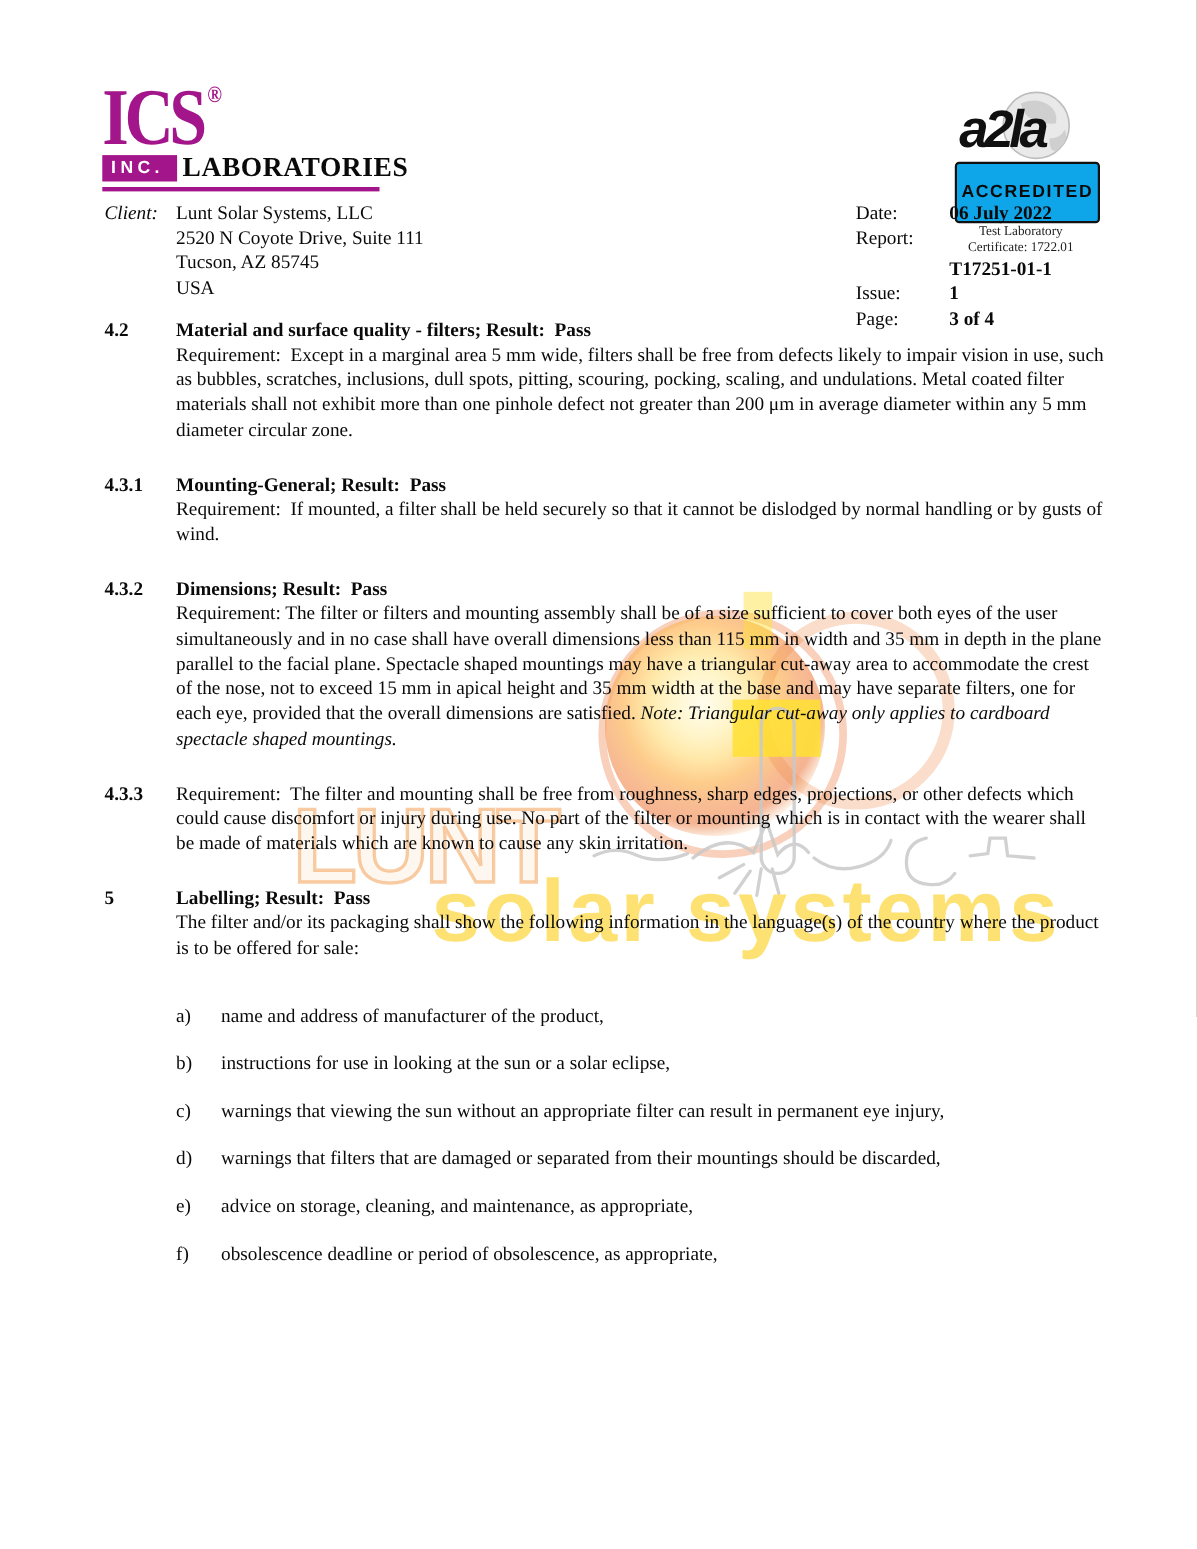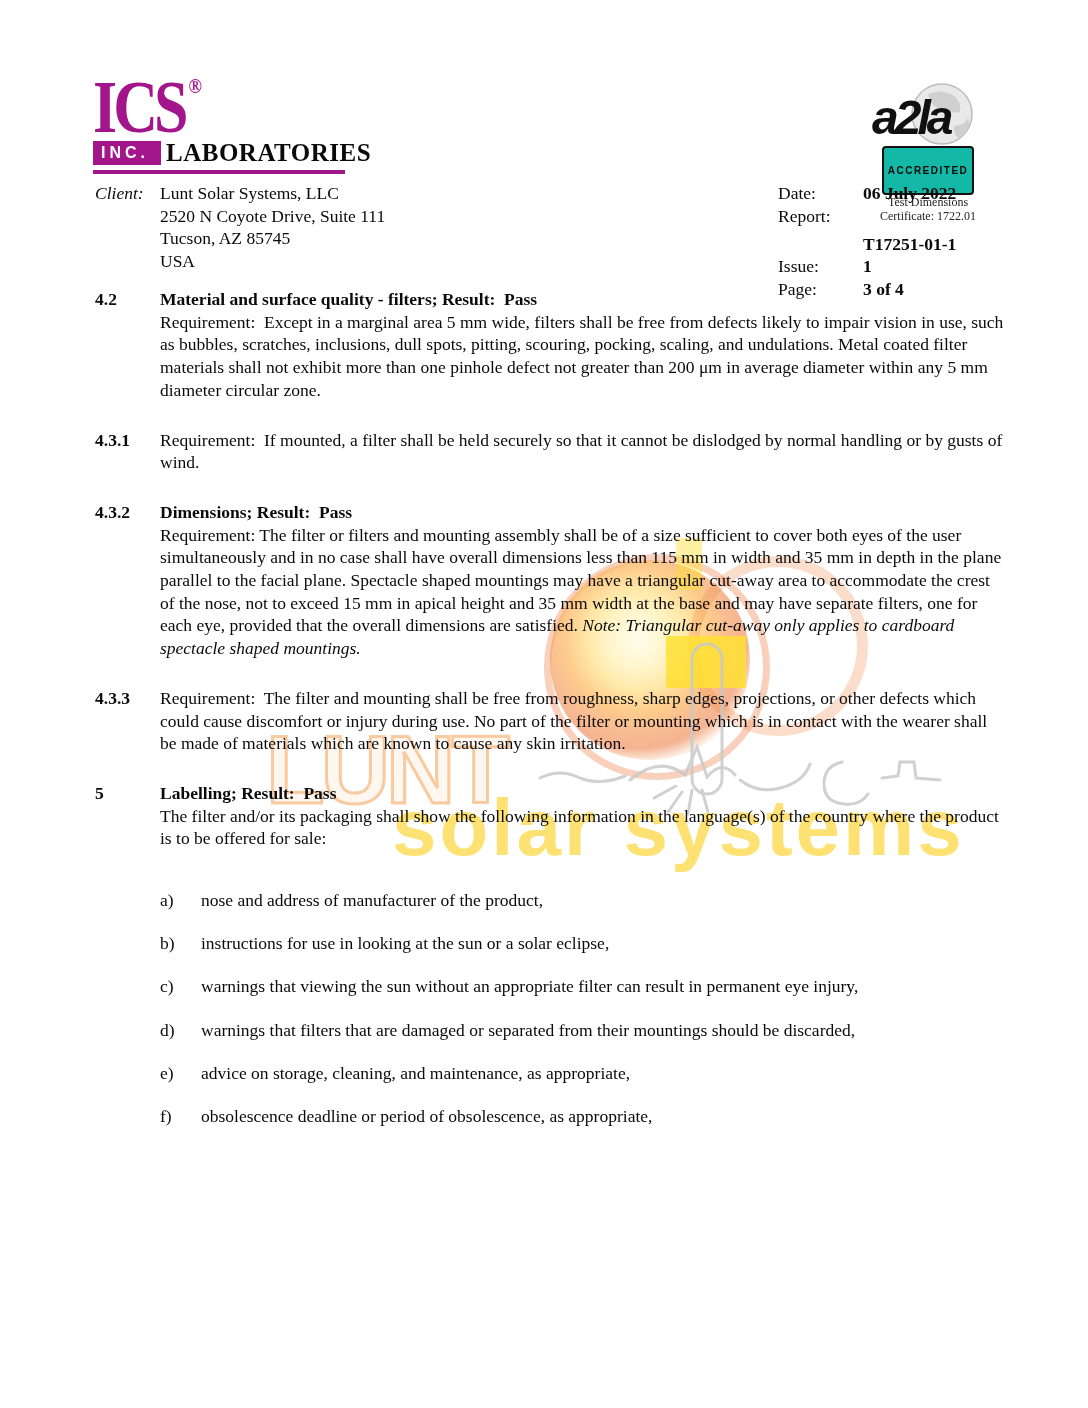--- a/index.html
+++ b/index.html
@@ -67,22 +67,22 @@
     font-size:16px;letter-spacing:4px;padding:3px 12px 3px 8px;
   }
   .labs-text{
     font-family:"Liberation Serif", serif;font-weight:bold;font-size:25px;
     letter-spacing:0.5px;margin-left:5px;white-space:nowrap;
   }
   .logo-underline{height:4px;width:252px;}
   
   .accred{position:absolute;left:868px;top:82px;width:120px;text-align:center;}
   .accred-box{
-    display:inline-block;border:2px solid #111;border-radius:4px;background:#14b8a6;
-    font-family:"Liberation Sans", sans-serif;font-weight:bold;font-size:10px;
+    display:inline-block;border:2px solid #111;border-radius:4px;background:#0ea5e9;
+    font-family:"Liberation Sans", sans-serif;font-weight:bold;font-size:16px;
     letter-spacing:1.5px;padding:17px 4px;margin-top:-6px;position:relative;
   }
   .accred-line{font-size:12px;line-height:14px;color:#222;}
   
   .client{position:absolute;left:95px;top:182px;font-size:17.5px;line-height:22.5px;}
   .client-row{display:flex;}
   .client-label{width:65px;font-style:italic;}
   .meta{position:absolute;left:778px;top:182px;font-size:17.5px;line-height:22.5px;}
   .meta-row{display:flex;}
   .meta-label{width:85px;}
@@ -137,21 +137,21 @@
     </div>
 
     <div class="accred">
       <svg width="116" height="66" viewBox="0 0 116 66">
         <circle cx="72" cy="32" r="30" fill="#e9e9e9" stroke="#bdbdbd" stroke-width="1.5"></circle>
         <path d="M58 12 q14 -6 26 2 q8 6 6 16 q-10 2 -16 -4 q-12 2 -16 -14z" fill="#cfcfcf"></path>
         <path d="M84 44 q10 0 14 -8 q4 10 -6 18 q-8 5 -8 -10z" fill="#cfcfcf"></path>
         <text x="2" y="52" font-family="Liberation Sans, sans-serif" font-size="48" font-weight="bold" font-style="italic" letter-spacing="-4" fill="#101010">a2la</text>
       </svg>
       <div class="accred-box">ACCREDITED</div>
-      <div class="accred-line">Test Dimensions</div>
+      <div class="accred-line">Test Laboratory</div>
       <div class="accred-line">Certificate: 1722.01</div>
     </div>
 
     <div class="client">
       <div class="client-row">
         <span class="client-label">Client:</span>
         <span>Lunt Solar Systems, LLC</span>
       </div>
       <div class="client-row">
         <span class="client-label"></span>
@@ -192,20 +192,21 @@
         <div class="sec-num">4.2</div>
         <div class="sec-content">
           <div class="sec-title">Material and surface quality - filters; Result:  Pass</div>
           <div class="sec-body"><span>Requirement:  Except in a marginal area 5 mm wide, filters shall be free from defects likely to impair vision in use, such as bubbles, scratches, inclusions, dull spots, pitting, scouring, pocking, scaling, and undulations. Metal coated filter materials shall not exhibit more than one pinhole defect not greater than 200 μm in average diameter within any 5 mm diameter circular zone.</span></div>
         </div>
       </div>
 
       <div class="section">
         <div class="sec-num">4.3.1</div>
         <div class="sec-content">
+          <div class="sec-title">Mounting-General; Result:  Pass</div>
           <div class="sec-body"><span>Requirement:  If mounted, a filter shall be held securely so that it cannot be dislodged by normal handling or by gusts of wind.</span></div>
         </div>
       </div>
 
       <div class="section">
         <div class="sec-num">4.3.2</div>
         <div class="sec-content">
           <div class="sec-title">Dimensions; Result:  Pass</div>
           <div class="sec-body"><span>Requirement: The filter or filters and mounting assembly shall be of a size sufficient to cover both eyes of the user simultaneously and in no case shall have overall dimensions less than 115 mm in width and 35 mm in depth in the plane parallel to the facial plane. Spectacle shaped mountings may have a triangular cut-away area to accommodate the crest of the nose, not to exceed 15 mm in apical height and 35 mm width at the base and may have separate filters, one for each eye, provided that the overall dimensions are satisfied.</span><span class="note"> Note: Triangular cut-away only applies to cardboard spectacle shaped mountings.</span></div>
         </div>
@@ -222,21 +223,21 @@
         <div class="sec-num">5</div>
         <div class="sec-content">
           <div class="sec-title">Labelling; Result:  Pass</div>
           <div class="sec-body"><span>The filter and/or its packaging shall show the following information in the language(s) of the country where the product is to be offered for sale:</span></div>
         </div>
       </div>
 
       <div class="list">
         <div class="list-item">
           <span class="item-letter">a)</span>
-          <span class="item-text">nose and address of manufacturer of the product,</span>
+          <span class="item-text">name and address of manufacturer of the product,</span>
         </div>
         <div class="list-item">
           <span class="item-letter">b)</span>
           <span class="item-text">instructions for use in looking at the sun or a solar eclipse,</span>
         </div>
         <div class="list-item">
           <span class="item-letter">c)</span>
           <span class="item-text">warnings that viewing the sun without an appropriate filter can result in permanent eye injury,</span>
         </div>
         <div class="list-item">

